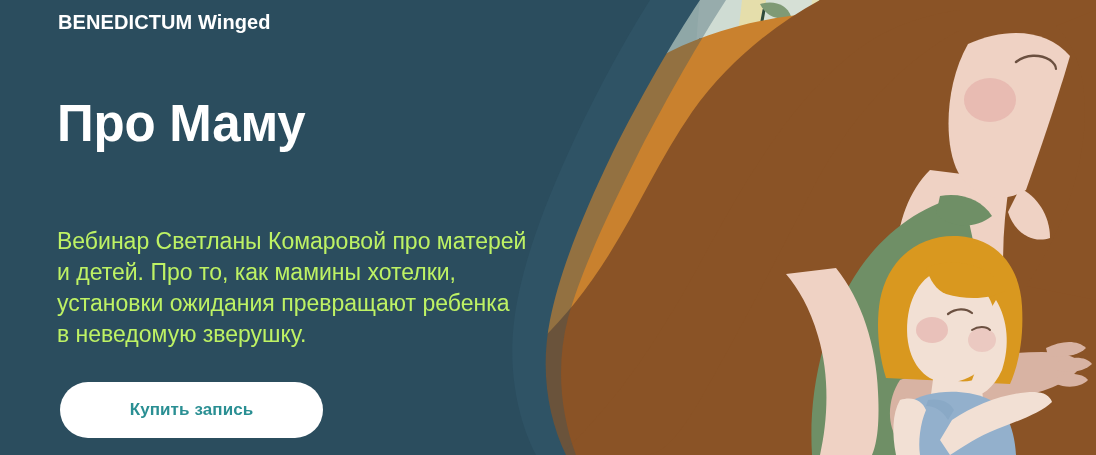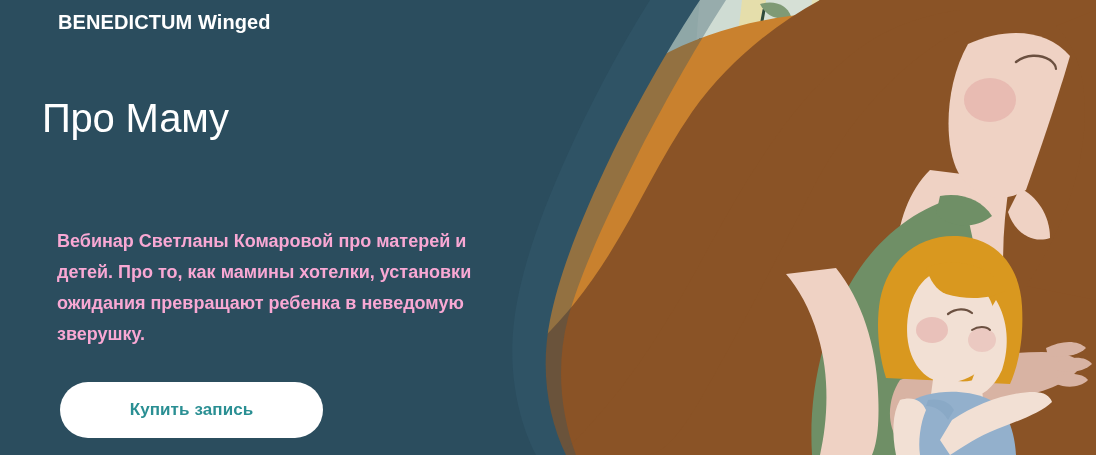--- a/index.html
+++ b/index.html
@@ -59,40 +59,40 @@
     left: 58px;
     top: 11px;
     font-size: 20px;
     font-weight: bold;
     color: #ffffff;
     letter-spacing: 0.1px;
     white-space: nowrap;
   }
   #hero-title {
     position: absolute;
-    left: 42px;
+    left: 57px;
     top: 96px;
     margin: 0;
-    font-size: 40px;
-    font-weight: normal;
+    font-size: 51px;
+    font-weight: bold;
     line-height: 1.1;
     color: #ffffff;
     letter-spacing: -0.2px;
     white-space: nowrap;
   }
   #hero-description {
     position: absolute;
     left: 57px;
     top: 226px;
     width: 470px;
     margin: 0;
-    font-size: 18px;
+    font-size: 23px;
     line-height: 31px;
-    color: #f9a8d4;
-    font-weight: 700;
+    color: #bef264;
+    font-weight: 400;
   }
   #buy-button {
     position: absolute;
     left: 60px;
     top: 382px;
     width: 263px;
     height: 56px;
     border: none;
     border-radius: 28px;
     background: #ffffff;

